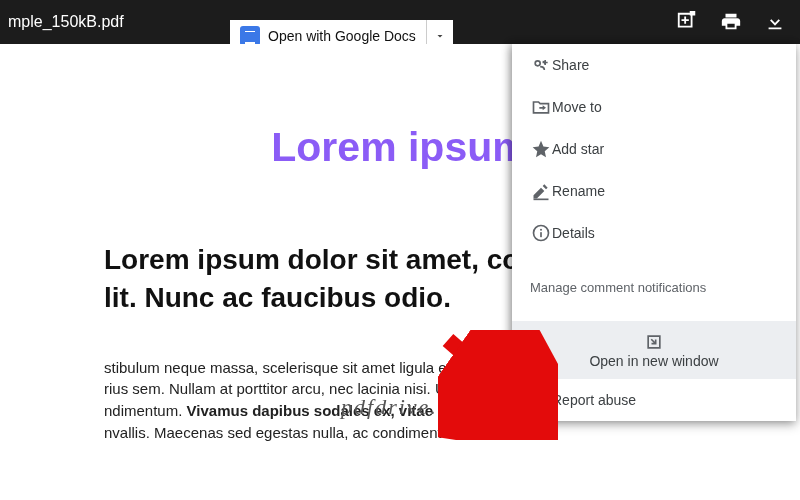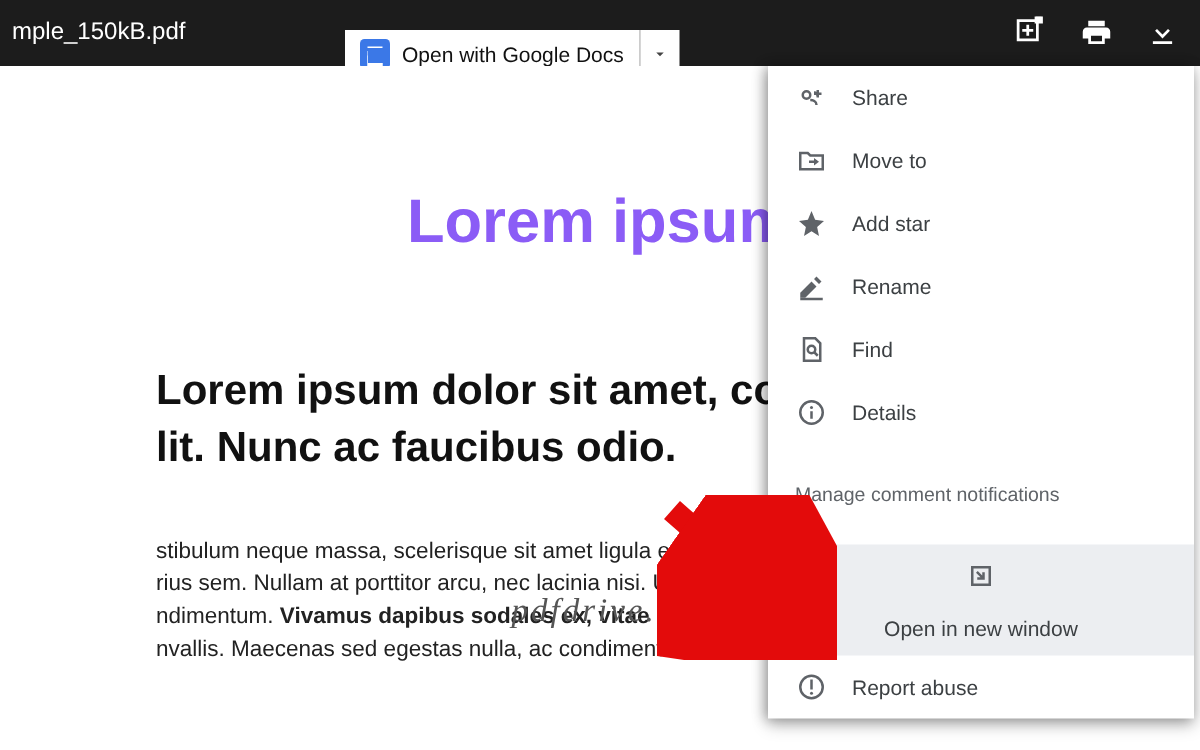--- a/index.html
+++ b/index.html
@@ -128,21 +128,21 @@
     box-shadow: -2px 0 8px rgba(0,0,0,.3), 0 4px 10px rgba(0,0,0,.25);
     z-index: 50;
     font-size: 14px;
     color: #3c4043;
   }
   .menu-item {
     display: flex;
     align-items: center;
     padding: 10px 18px;
     cursor: pointer;
-    gap: 16px;
+    gap: 0;
   }
   .menu-item:hover, .menu-item.hover { background: #eceef1; flex-direction: column; }
   .menu-item .micon {
     width: 22px; height: 22px;
     display: flex; align-items:center; justify-content:center;
     color: #5f6368;
     flex-shrink: 0;
   }
   .menu-text-only {
     padding: 14px 18px;
@@ -248,30 +248,20 @@
       <svg width="20" height="20" viewBox="0 0 24 24">
           <path fill="#5f6368" d="M3 17l9-9 4 4-9 9H3v-4zM14 6l2-2 4 4-2 2-4-4z"></path>
           <path stroke="#5f6368" stroke-width="2" d="M3 22h18"></path>
         </svg>
     </span>
     <span>Rename</span>
   </div>
   <div class="menu-item">
     <span class="micon">
       <svg width="20" height="20" viewBox="0 0 24 24">
-          <path fill="none" stroke="#5f6368" stroke-width="2" d="M6 3h9l4 4v14H6z"></path>
-          <circle cx="12" cy="12" r="3" fill="none" stroke="#5f6368" stroke-width="2"></circle>
-          <path stroke="#5f6368" stroke-width="2" d="M14 14l3 3"></path>
-        </svg>
-    </span>
-    <span>Find</span>
-  </div>
-  <div class="menu-item">
-    <span class="micon">
-      <svg width="20" height="20" viewBox="0 0 24 24">
           <circle cx="12" cy="12" r="9" fill="none" stroke="#5f6368" stroke-width="2"></circle>
           <circle cx="12" cy="8" r="1.2" fill="#5f6368"></circle>
           <rect x="11" y="11" width="2" height="6" fill="#5f6368"></rect>
         </svg>
     </span>
     <span>Details</span>
   </div>
 
   <div class="menu-sep"></div>
   <div class="menu-text-only">Manage comment notifications</div>

